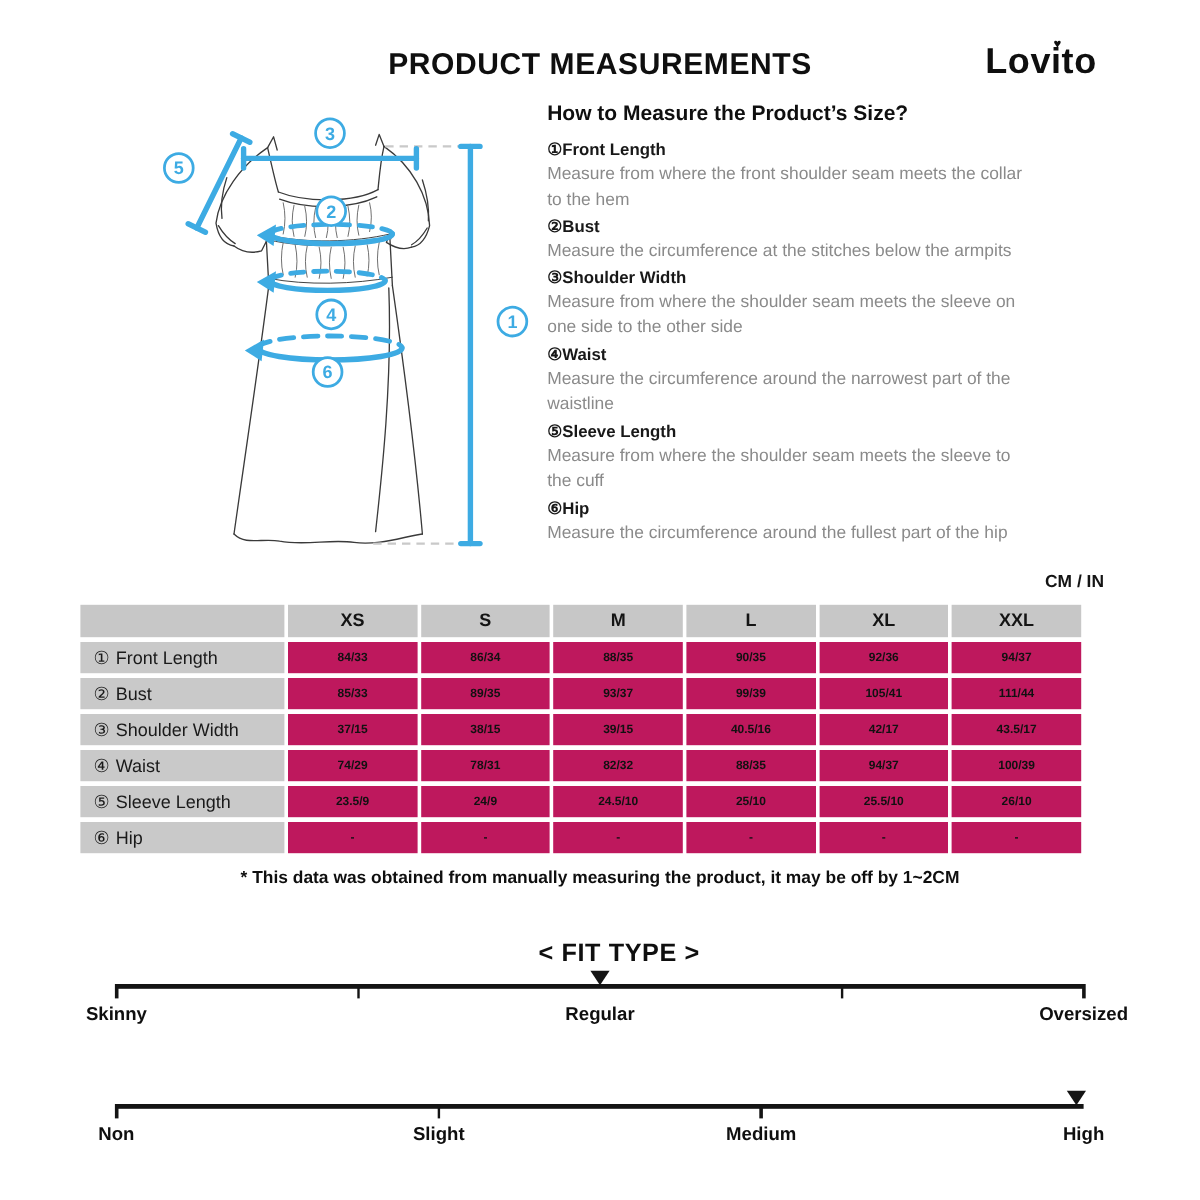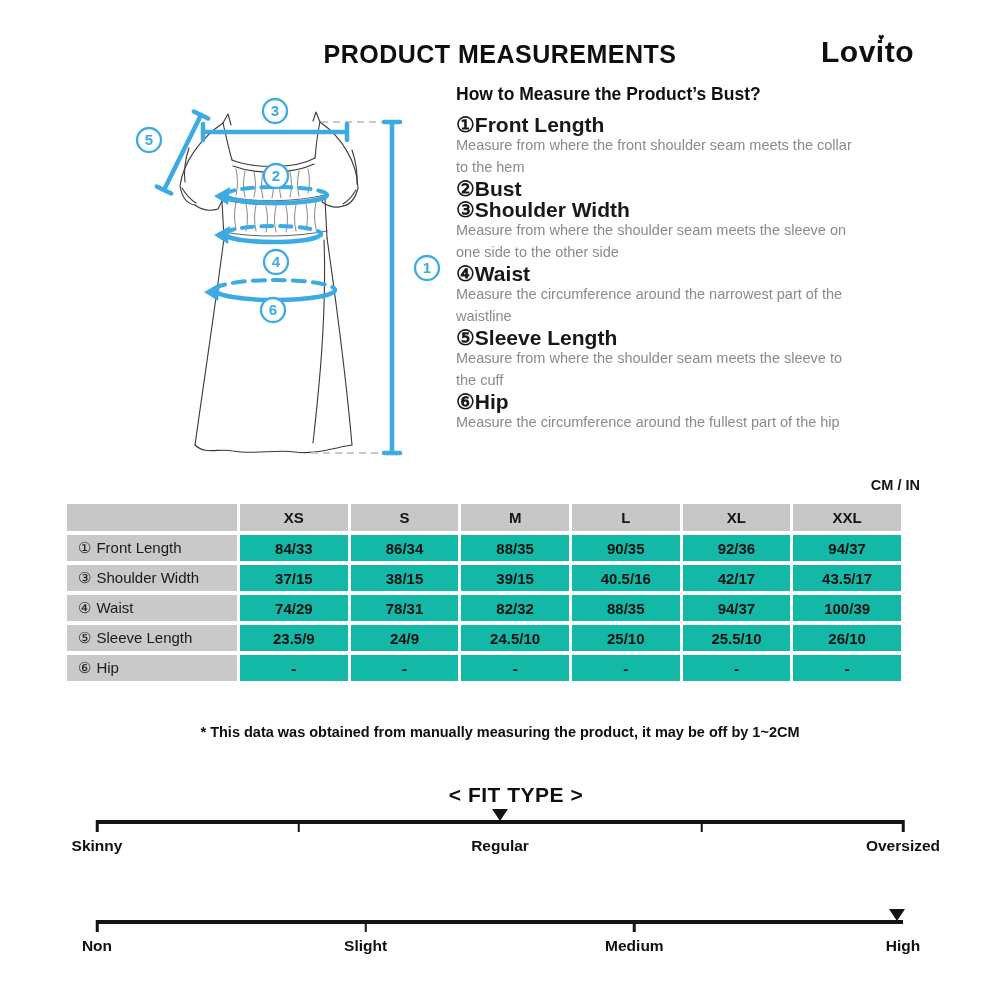--- a/index.html
+++ b/index.html
@@ -16,34 +16,34 @@
   .brand {
     position:absolute; top:35px; right:86px; font-size:30px; font-weight:700;
     letter-spacing:.5px; color:#0f0f0f;
   }
   .brand .heart {
     position:absolute; left:57px; top:-4px; font-size:11px; color:#0f0f0f;
   }
   
   .guide { position:absolute; left:456px; top:84px; width:482px; }
   .guide-heading { font-size:17.5px; font-weight:700; margin-bottom:9px; color:#0f0f0f; }
-  .g-label { font-size:21px; font-weight:700; line-height:21px; color:#181818; }
+  .g-label { font-size:14px; font-weight:700; line-height:21px; color:#181818; }
   .g-desc  { font-size:14.5px; font-weight:400; line-height:21.5px; color:#8a8a8a; white-space:pre-line; }
   
   .diagram { position:absolute; left:105px; top:88px; width:345px; height:385px; }
   
   .unit { position:absolute; top:477px; right:80px; font-size:14.5px; font-weight:700; }
   table.size {
     position:absolute; left:64px; top:500px; width:840px;
     border-collapse:separate; border-spacing:3px 4px; table-layout:fixed;
   }
   table.size th, table.size td { height:26px; text-align:center; vertical-align:middle; }
   table.size thead th { background:#c7c7c7; font-size:15px; font-weight:700; height:27px; }
   table.size thead th.corner { background:#c7c7c7; }
-  table.size td { background:#14b8a6; font-size:15px; font-weight:700; color:#111; }
+  table.size td { background:#be185d; font-size:10px; font-weight:700; color:#111; }
   table.size th.rowlabel {
     background:#c9c9c9; font-size:15px; font-weight:400; text-align:left; padding-left:11px; color:#1a1a1a;
   }
   table.size th.rowlabel .num { margin-right:5px; font-size:15px; }
   
   .footnote {
     position:absolute; top:724px; left:0; width:1000px; text-align:center;
     font-size:14.5px; font-weight:700; color:#0f0f0f;
   }
   
@@ -195,29 +195,30 @@
         </g>
         <g>
           <circle cx="322" cy="180" r="12" fill="#fff" stroke="#3DABE3" stroke-width="2.3"></circle>
           <text x="322" y="180" dy=".36em" text-anchor="middle" font-size="15" font-weight="700" fill="#3DABE3">1</text>
         </g>
       </g>
     </svg>
   </div>
 
   <div class="guide">
-    <div class="guide-heading">How to Measure the Product’s Bust?</div>
+    <div class="guide-heading">How to Measure the Product’s Size?</div>
 
     <div>
       <div class="g-label"><span>①</span><span>Front Length</span></div>
       <div class="g-desc">Measure from where the front shoulder seam meets the collar
 to the hem</div>
     </div>
     <div>
       <div class="g-label"><span>②</span><span>Bust</span></div>
+      <div class="g-desc">Measure the circumference at the stitches below the armpits</div>
     </div>
     <div>
       <div class="g-label"><span>③</span><span>Shoulder Width</span></div>
       <div class="g-desc">Measure from where the shoulder seam meets the sleeve on
 one side to the other side</div>
     </div>
     <div>
       <div class="g-label"><span>④</span><span>Waist</span></div>
       <div class="g-desc">Measure the circumference around the narrowest part of the
 waistline</div>
@@ -258,20 +259,29 @@
     </thead>
     <tbody>
       <tr>
         <th class="rowlabel"><span class="num">①</span><span>Front Length</span></th>
         <td>84/33</td>
         <td>86/34</td>
         <td>88/35</td>
         <td>90/35</td>
         <td>92/36</td>
         <td>94/37</td>
+      </tr>
+      <tr>
+        <th class="rowlabel"><span class="num">②</span><span>Bust</span></th>
+        <td>85/33</td>
+        <td>89/35</td>
+        <td>93/37</td>
+        <td>99/39</td>
+        <td>105/41</td>
+        <td>111/44</td>
       </tr>
       <tr>
         <th class="rowlabel"><span class="num">③</span><span>Shoulder Width</span></th>
         <td>37/15</td>
         <td>38/15</td>
         <td>39/15</td>
         <td>40.5/16</td>
         <td>42/17</td>
         <td>43.5/17</td>
       </tr>

